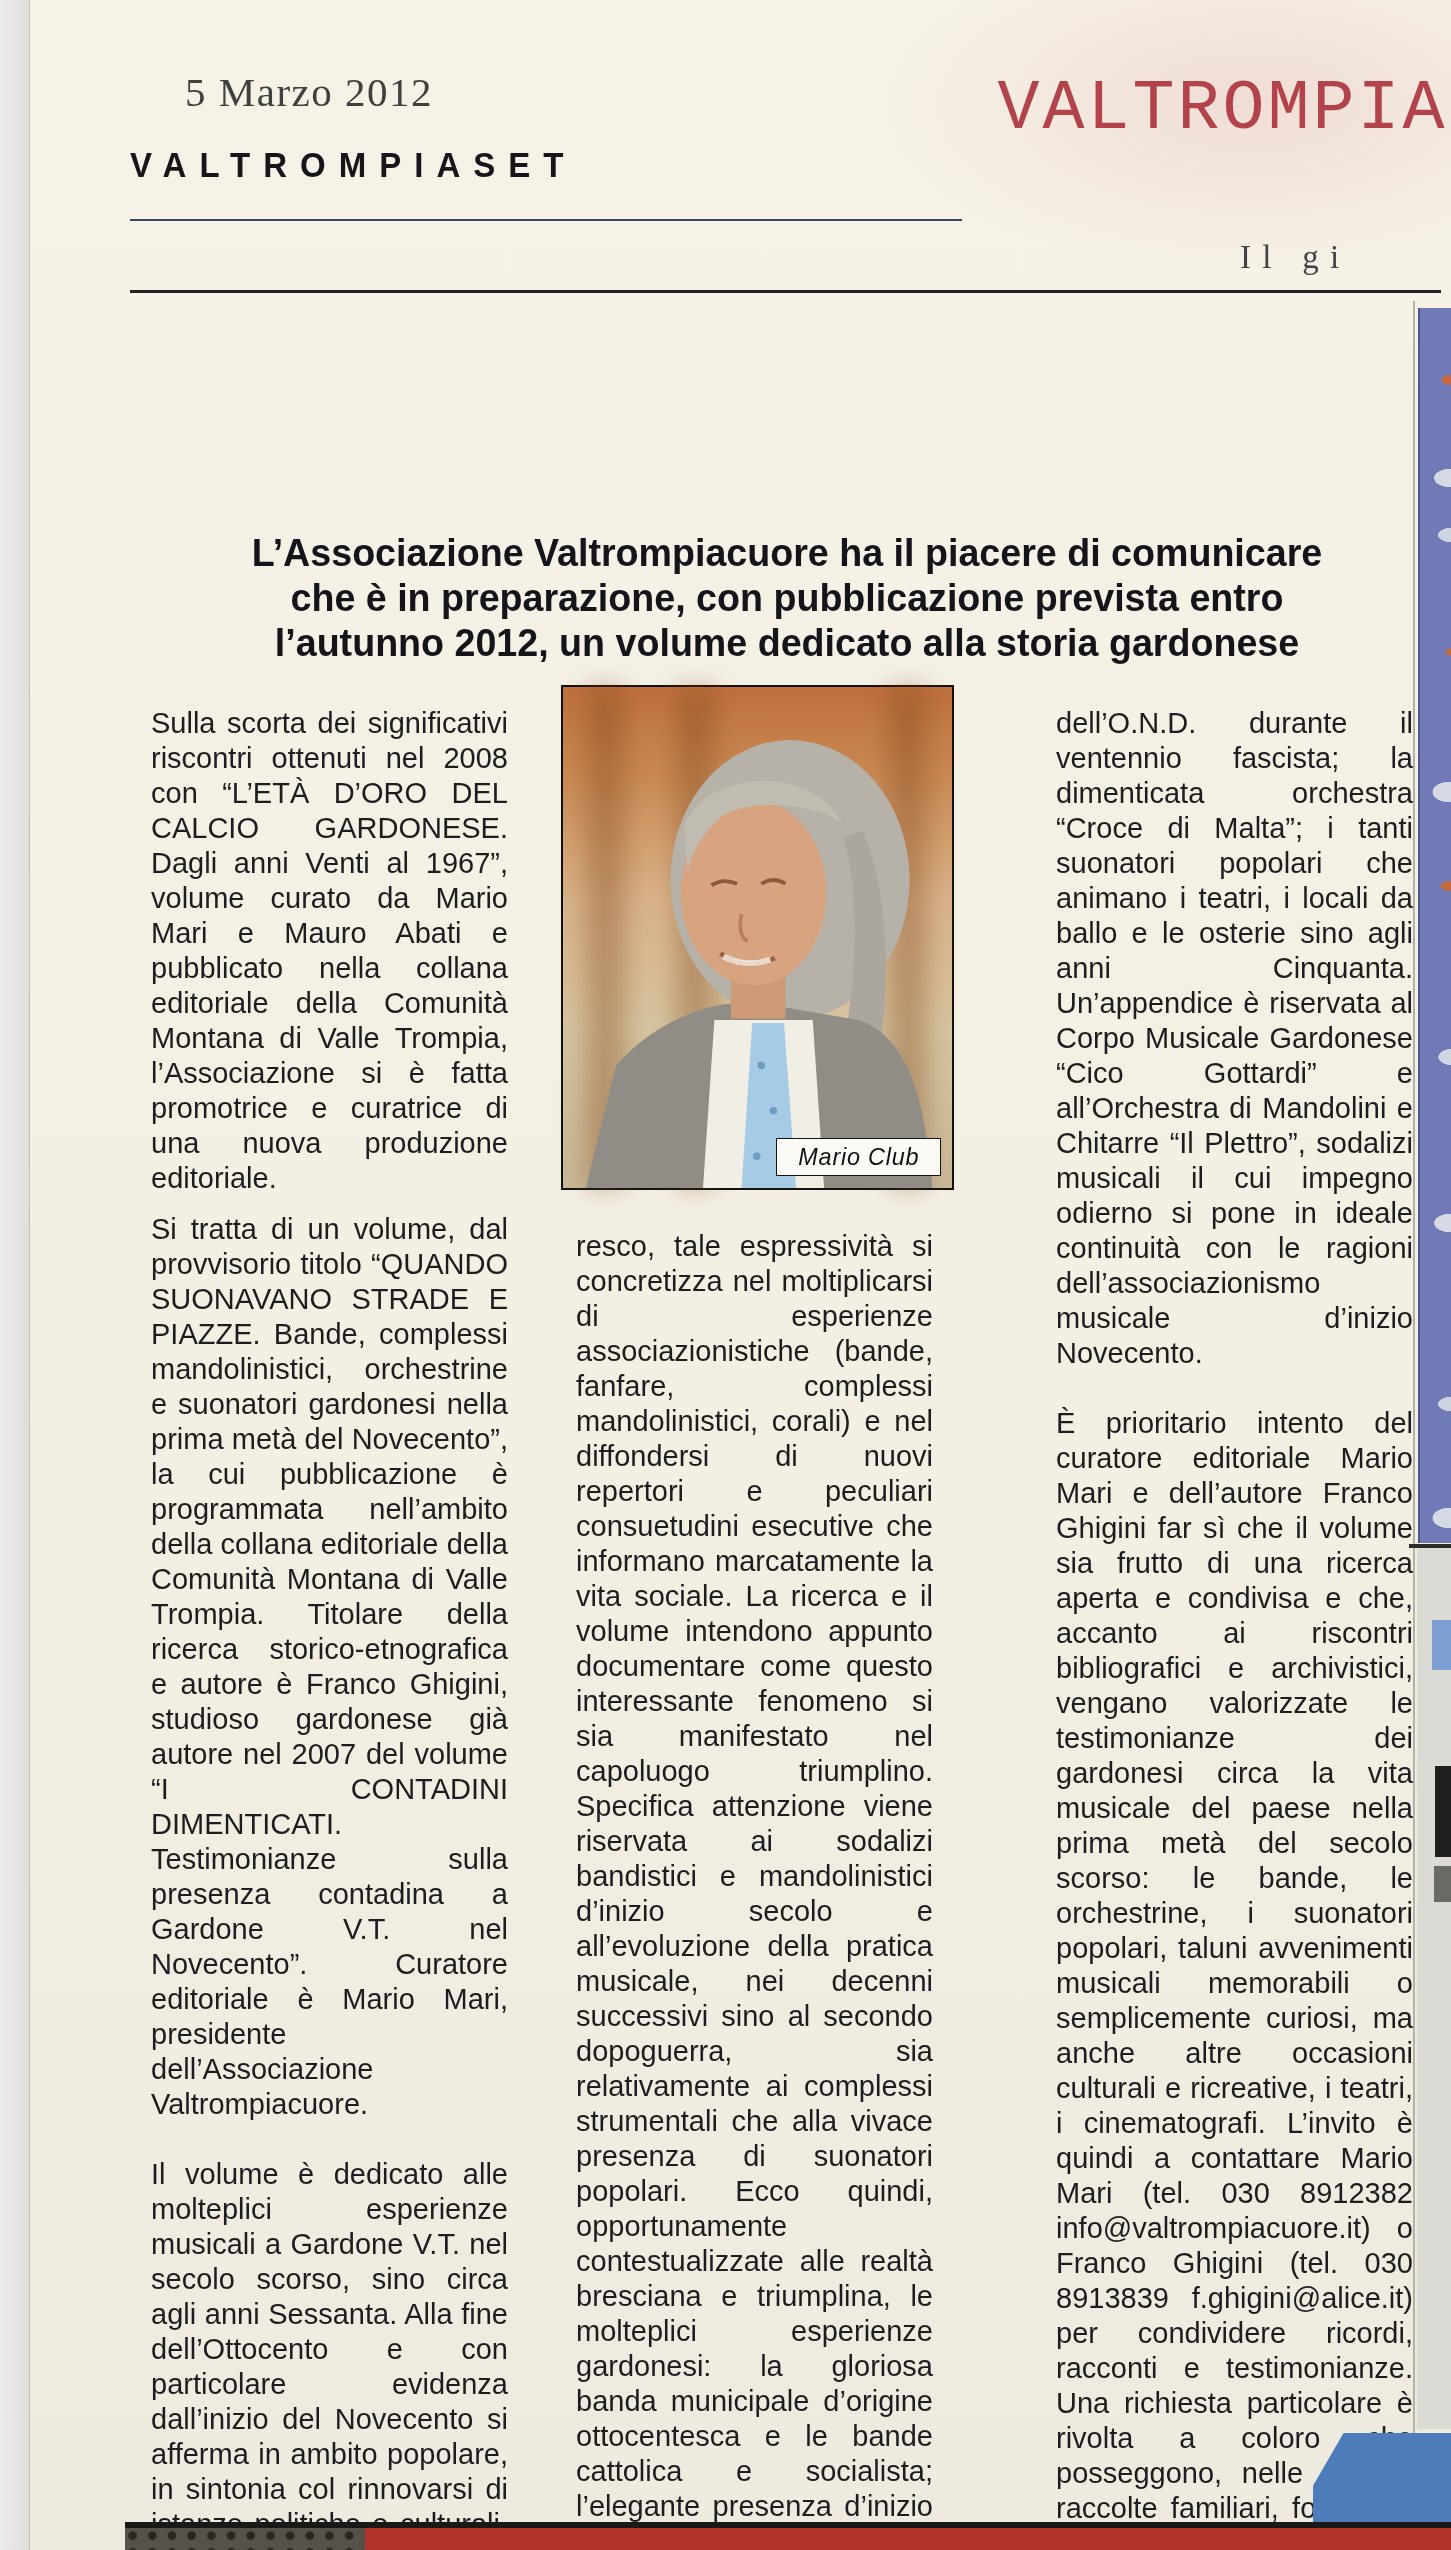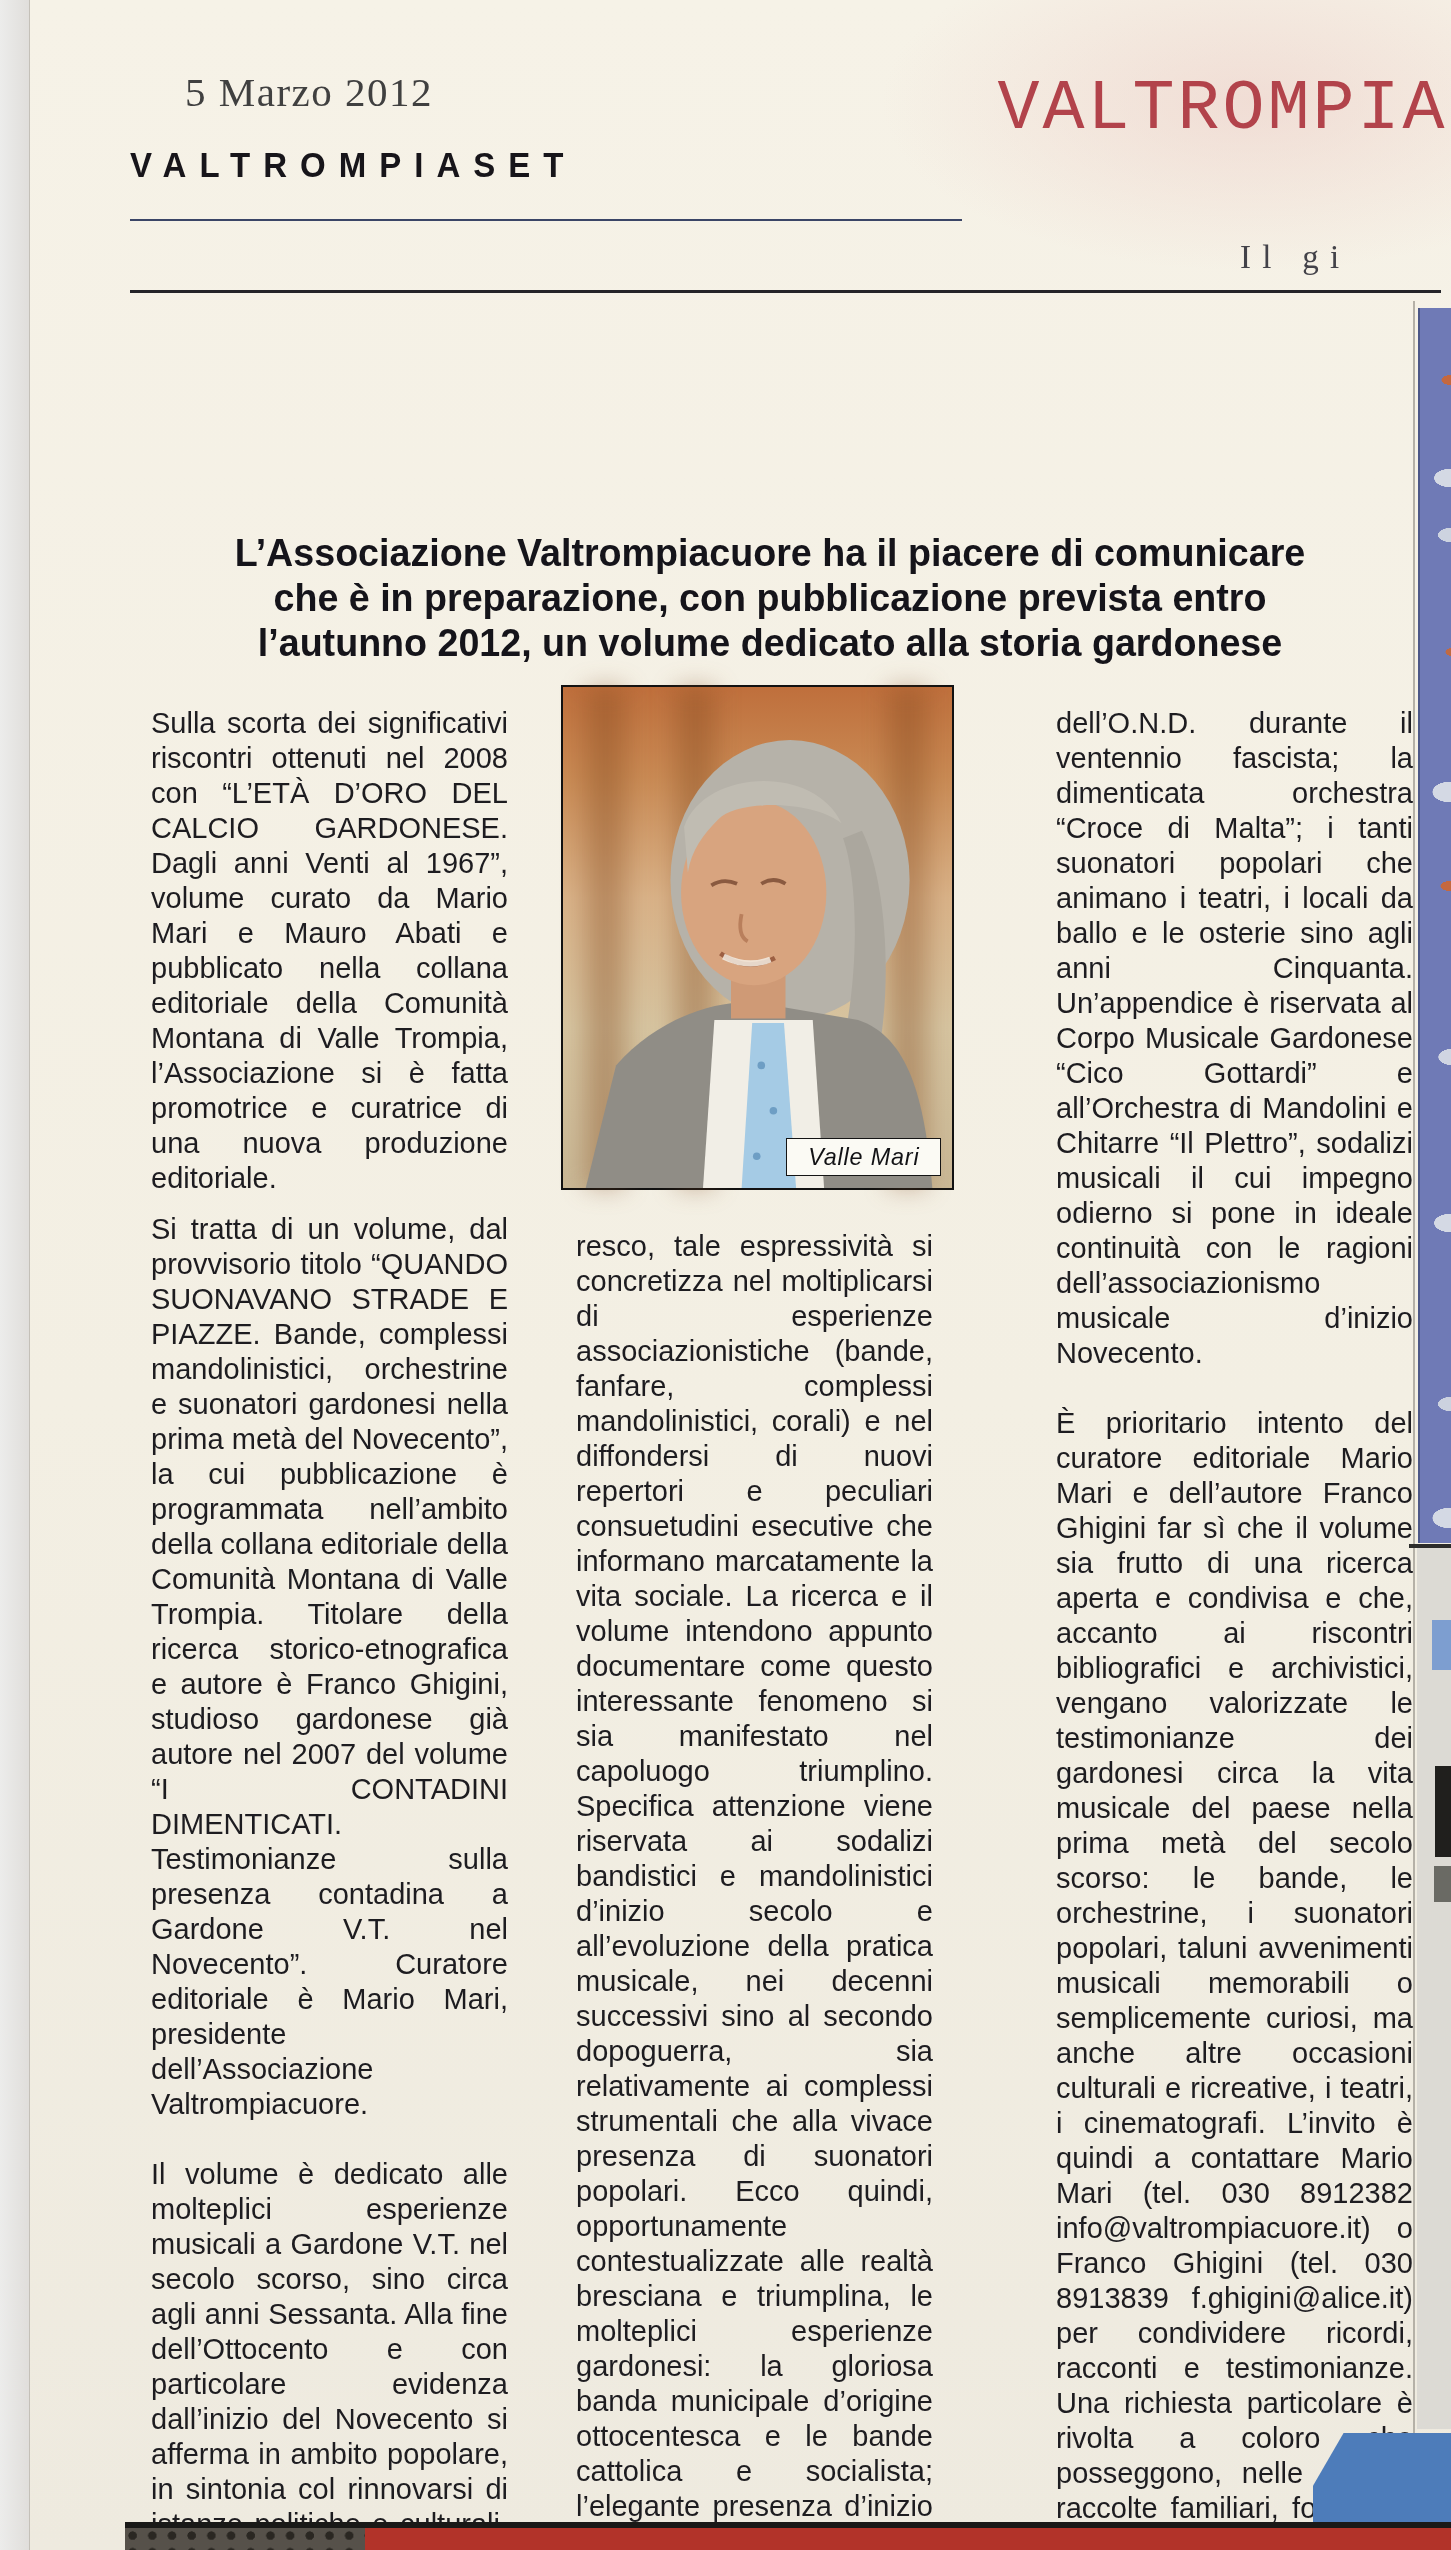--- a/index.html
+++ b/index.html
@@ -26,21 +26,21 @@
   .section-frag { position:absolute; left:1240px; top:239px; font-family:"Liberation Serif",serif;
              font-size:33px; color:#434249; letter-spacing:11.3px; }
   .rule-main { position:absolute; left:130px; top:290px; width:1311px; height:3px; background:#242428; }
 
   
   .headline { position:absolute; left:129px; top:316px; width:1316px; text-align:center;
               color:var(--headline-blue,#3c58a8); font-family:"DejaVu Sans",sans-serif;
               font-weight:bold; font-size:85px; line-height:92px;
               text-shadow:0 1.5px 0 rgba(46,66,128,.35), 0 0 4.5px rgba(110,134,190,.35); }
   .headline .hl { display:inline-block; transform:scaleX(.88); transform-origin:center; white-space:nowrap; }
-  .standfirst { position:absolute; left:112px; top:531px; width:1316px; text-align:center;
+  .standfirst { position:absolute; left:129px; top:531px; width:1316px; text-align:center;
                 color:#15141a; font-weight:bold; font-size:38px; line-height:45px; }
   .standfirst .sf { display:block; transform:scaleX(.99); white-space:nowrap; }
 
   
   .col { position:absolute; width:389px; font-size:29px; line-height:35px;
          text-align:justify; color:#1d1c20; }
   .col p { margin:16px; }
   .col p.gap { margin-top:35px; }
   .col1 { left:135px; top:690px; }
   .col2 { left:560px; top:1213px; }
@@ -133,21 +133,21 @@
       <circle cx="256" cy="620" r="5" fill="#6e9ec4"></circle>
       <rect x="222" y="360" width="72" height="78" fill="#cf9a76"></rect>
       <ellipse cx="252" cy="272" rx="96" ry="122" fill="#d8a47f"></ellipse>
       <path d="M160,185 C185,110 330,100 368,180 C330,150 230,148 205,175 C185,195 170,215 165,245 Z" fill="#c0bcb2"></path>
       <path d="M196,262 q16,-10 34,-2" stroke="#8a5a40" stroke-width="5" fill="none"></path>
       <path d="M262,260 q16,-10 32,0" stroke="#8a5a40" stroke-width="5" fill="none"></path>
       <path d="M236,300 q-6,28 8,36" stroke="#b97f5c" stroke-width="5" fill="none"></path>
       <path d="M208,352 q34,26 72,6" stroke="#9c5f42" stroke-width="6" fill="none"></path>
       <path d="M212,356 q32,16 62,4" stroke="#f3ece2" stroke-width="8" fill="none" opacity=".85"></path>
     </svg>
-    <div class="caption">Valle Mari</div>
+    <div class="caption">Mario Club</div>
   </div>
 
   <div class="col col2">
     <p>resco, tale espressività si concretizza nel moltiplicarsi di esperienze associazionistiche (bande, fanfare, complessi mandolinistici, corali) e nel diffondersi di nuovi repertori e peculiari consuetudini esecutive che informano marcatamente la vita sociale. La ricerca e il volume intendono appunto documentare come questo interessante fenomeno si sia manifestato nel capoluogo triumplino. Specifica attenzione viene riservata ai sodalizi bandistici e mandolinistici d’inizio secolo e all’evoluzione della pratica musicale, nei decenni successivi sino al secondo dopoguerra, sia relativamente ai complessi strumentali che alla vivace presenza di suonatori popolari. Ecco quindi, opportunamente contestualizzate alle realtà bresciana e triumplina, le molteplici esperienze gardonesi: la gloriosa banda municipale d’origine ottocentesca e le bande cattolica e socialista; l’elegante presenza d’inizio secolo del “Club Mandolinistico Gardonese”; la normalizzazione della vita musicale e ricreativa sotto il controllo</p>
   </div>
 
   <div class="col col3">
     <p>dell’O.N.D. durante il ventennio fascista; la dimenticata orchestra “Croce di Malta”; i tanti suonatori popolari che animano i teatri, i locali da ballo e le osterie sino agli anni Cinquanta. Un’appendice è riservata al Corpo Musicale Gardonese “Cico Gottardi” e all’Orchestra di Mandolini e Chitarre “Il Plettro”, sodalizi musicali il cui impegno odierno si pone in ideale continuità con le ragioni dell’associazionismo musicale d’inizio Novecento.</p>
     <p class="gap">È prioritario intento del curatore editoriale Mario Mari e dell’autore Franco Ghigini far sì che il volume sia frutto di una ricerca aperta e condivisa e che, accanto ai riscontri bibliografici e archivistici, vengano valorizzate le testimonianze dei gardonesi circa la vita musicale del paese nella prima metà del secolo scorso: le bande, le orchestrine, i suonatori popolari, taluni avvenimenti musicali memorabili o semplicemente curiosi, ma anche altre occasioni culturali e ricreative, i teatri, i cinematografi. L’invito è quindi a contattare Mario Mari (tel. 030 8912382 info@valtrompiacuore.it) o Franco Ghigini (tel. 030 8913839 f.ghigini@alice.it) per condividere ricordi, racconti e testimonianze. Una richiesta particolare è rivolta a coloro che posseggono, nelle proprie raccolte familiari, fotografie storiche che documentino suonatori e consuetudini musicali e ricreative gardonesi, affinché ne rendano possibile la consultazione e l’eventuale pubblicazione.</p>
   </div>

